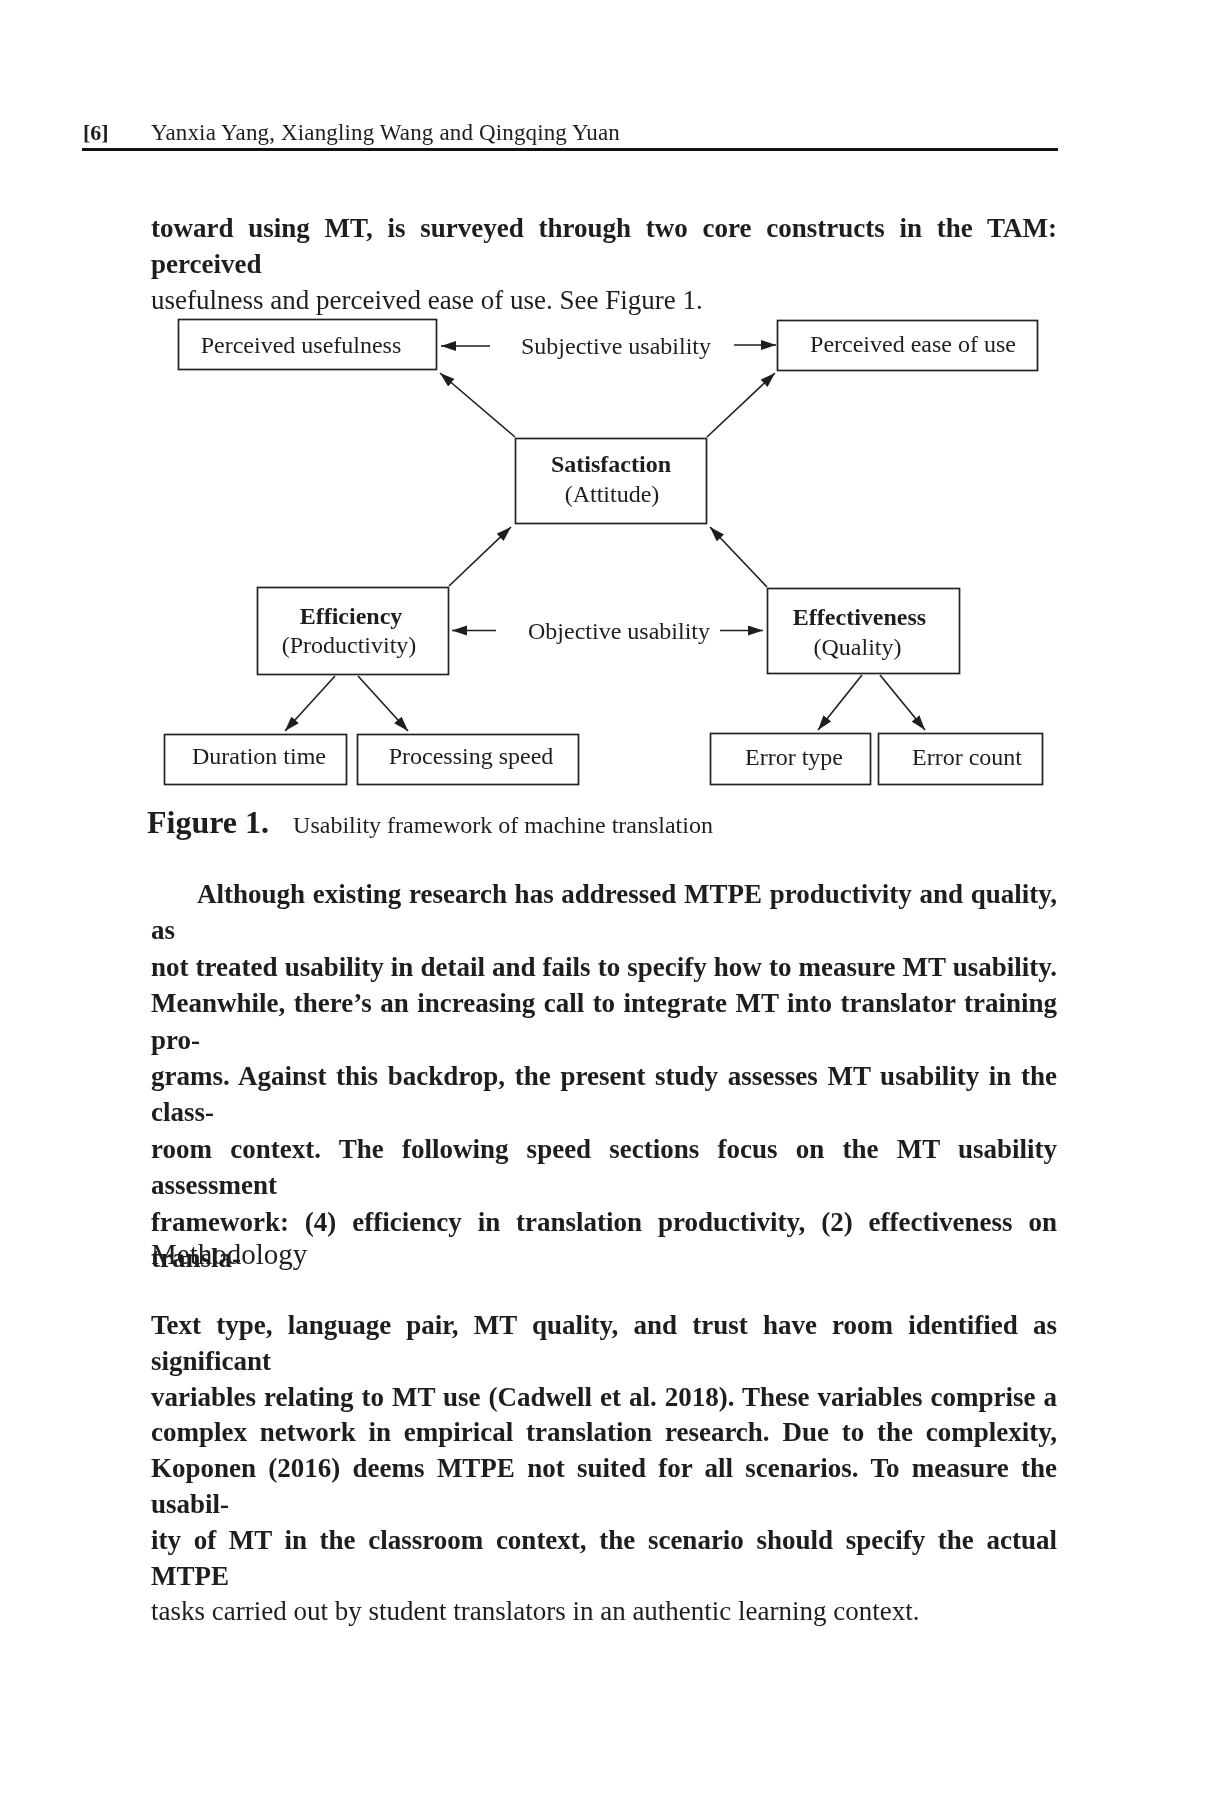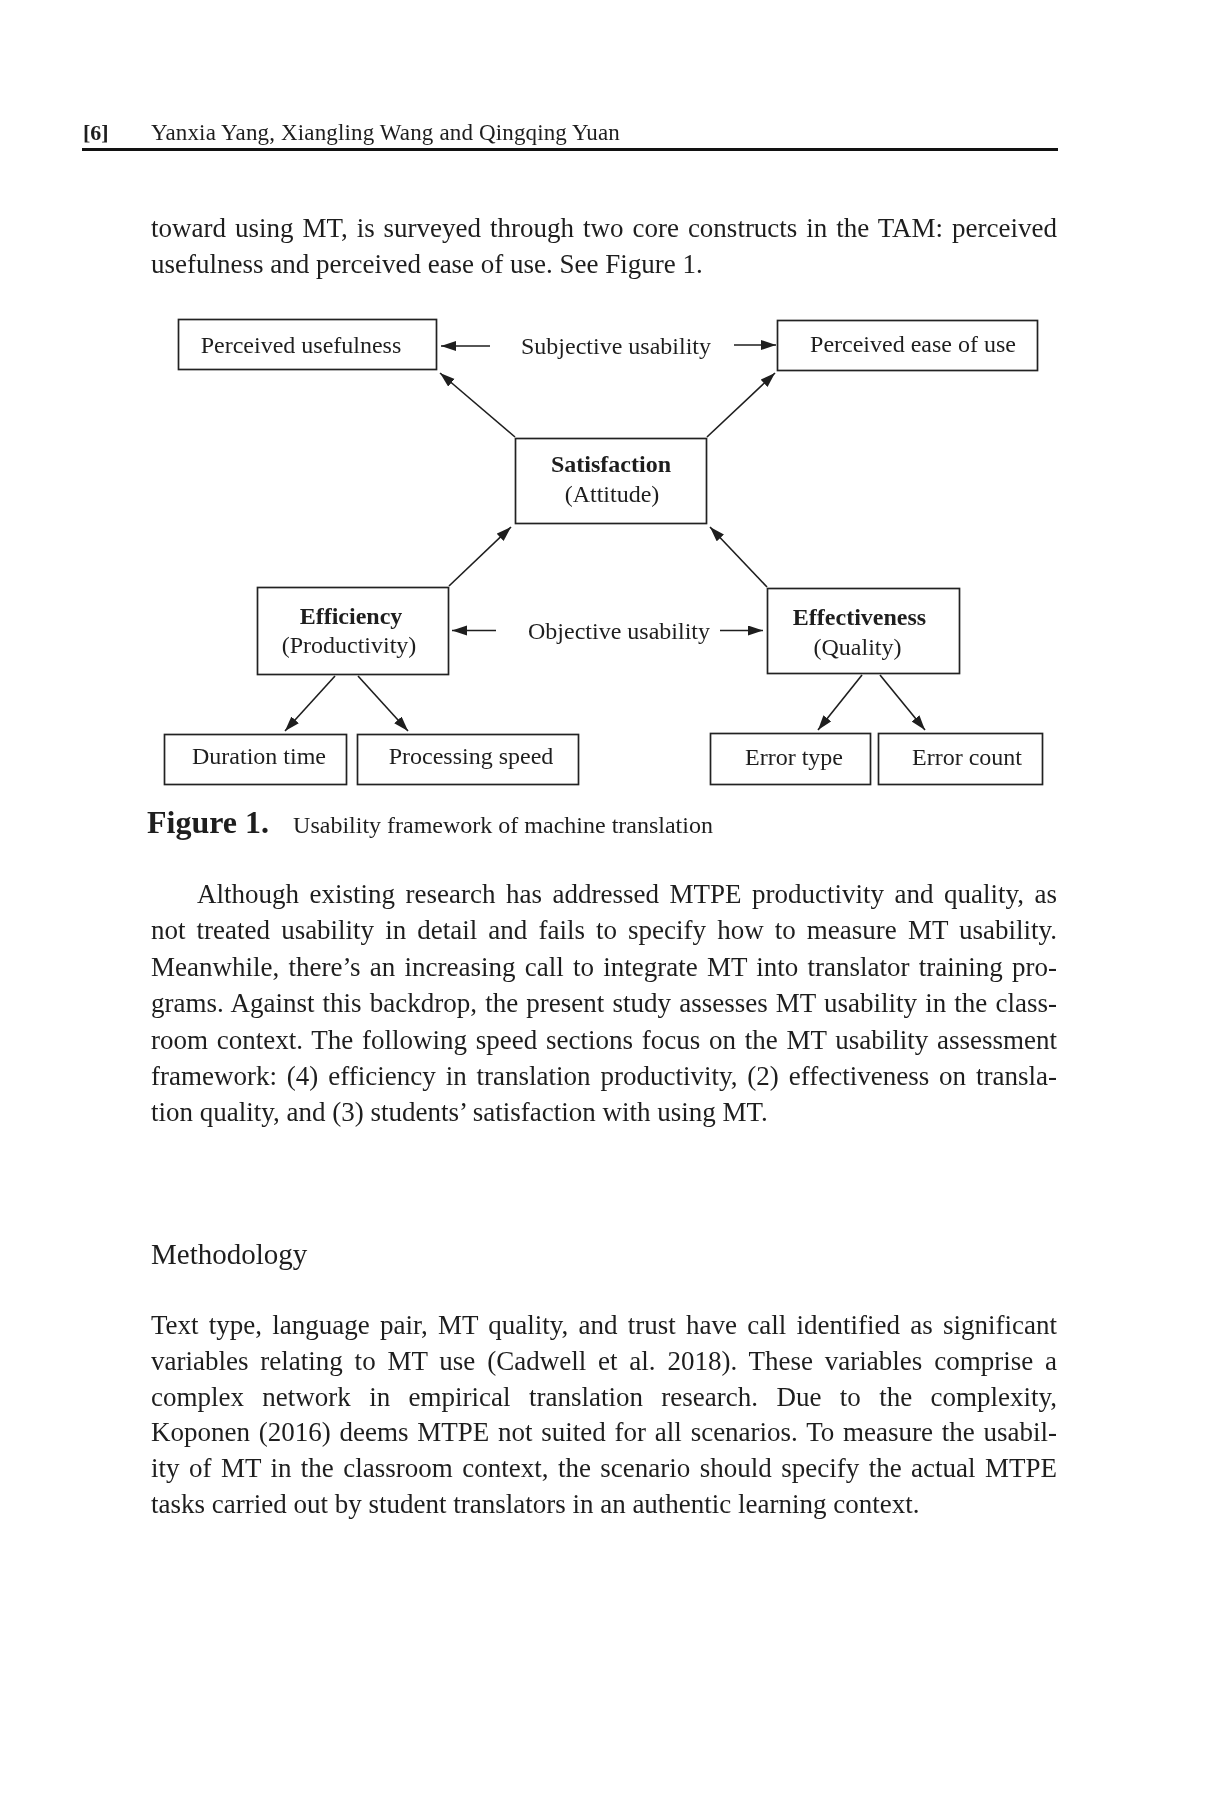--- a/index.html
+++ b/index.html
@@ -1,20 +1,20 @@
 <!DOCTYPE html>
 <html><head>
 <meta charset="utf-8">
 <style>
   html,body{margin:0;padding:0;}
   body{width:1209px;height:1814px;background:#ffffff;position:relative;
        font-family:"Liberation Serif",serif;color:#1e1e1e;overflow:hidden;}
   .abs{position:absolute;}
   .body-txt{font-size:27px;line-height:36px;width:906px;}
-  .jl{text-align:justify;text-align-last:justify;}
+  .jl{text-align:justify;text-align-last:justify;font-weight:bold;}
 </style>
 </head>
 <body>
 
 <div class="abs" style="left:83px;top:120px;font-size:22px;line-height:26px;">
   <span style="font-weight:bold;">[6]</span>
 </div>
 <div class="abs" style="left:151px;top:120px;font-size:23px;line-height:26px;letter-spacing:0.15px;text-align:center;">Yanxia Yang, Xiangling Wang and Qingqing Yuan</div>
 <div class="abs" style="left:82px;top:148px;width:976px;height:2.6px;background:#121212;"></div>
 
@@ -76,25 +76,24 @@
   <span style="font-weight:bold;font-size:32px;">Figure&nbsp;1.</span><span style="display:inline-block;width:24px;"></span>Usability framework of machine translation
 </div>
 
 <div class="abs body-txt" style="left:151px;top:876px;line-height:36.4px;">
   <div class="jl"><span style="display:inline-block;width:46px;"></span>Although existing research has addressed MTPE productivity and quality, as</div>
   <div class="jl">not treated usability in detail and fails to specify how to measure MT usability.</div>
   <div class="jl">Meanwhile, there’s an increasing call to integrate MT into translator training pro-</div>
   <div class="jl">grams. Against this backdrop, the present study assesses MT usability in the class-</div>
   <div class="jl">room context. The following speed sections focus on the MT usability assessment</div>
   <div class="jl">framework: (4) efficiency in translation productivity, (2) effectiveness on transla-</div>
-  <div>tion quality, and (3) students’ satisfaction with using MT.</div>
 </div>
 
 <div class="abs" style="left:151px;top:1236px;font-size:29px;line-height:36px;font-weight:normal;">Methodology</div>
 
 <div class="abs body-txt" style="left:151px;top:1308px;line-height:35.8px;">
-  <div class="jl">Text type, language pair, MT quality, and trust have call identified as significant</div>
+  <div class="jl">Text type, language pair, MT quality, and trust have room identified as significant</div>
   <div class="jl">variables relating to MT use (Cadwell et&nbsp;al. 2018). These variables comprise a</div>
   <div class="jl">complex network in empirical translation research. Due to the complexity,</div>
   <div class="jl">Koponen (2016) deems MTPE not suited for all scenarios. To measure the usabil-</div>
   <div class="jl">ity of MT in the classroom context, the scenario should specify the actual MTPE</div>
   <div>tasks carried out by student translators in an authentic learning context.</div>
 </div>
 
 </body></html>

